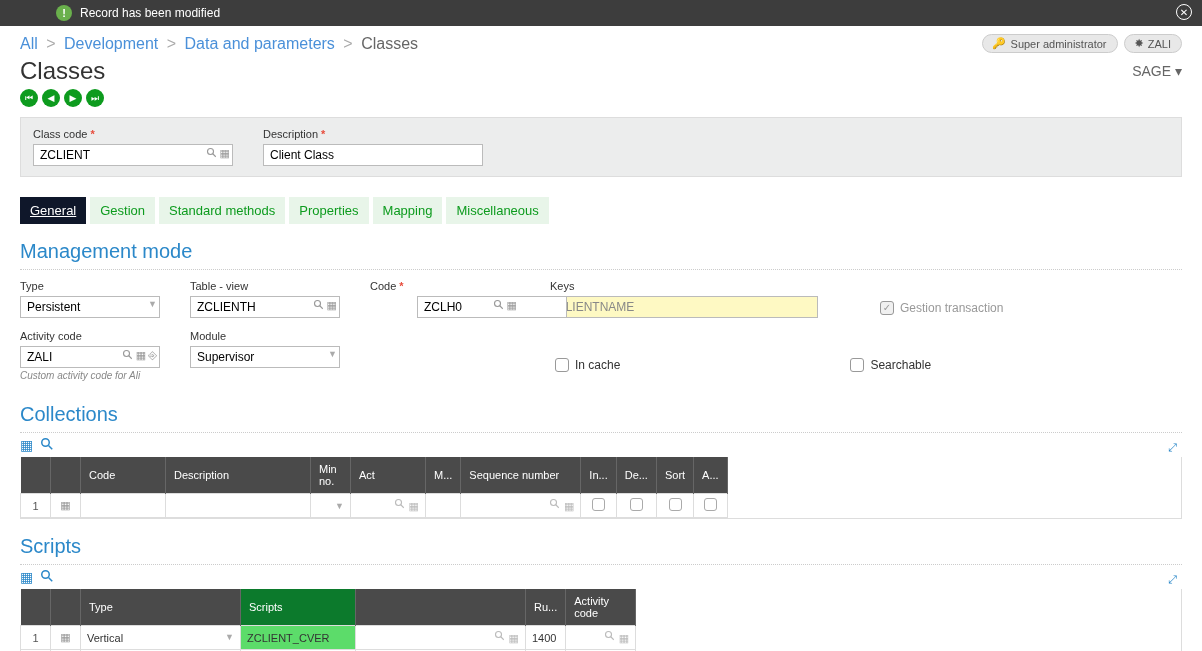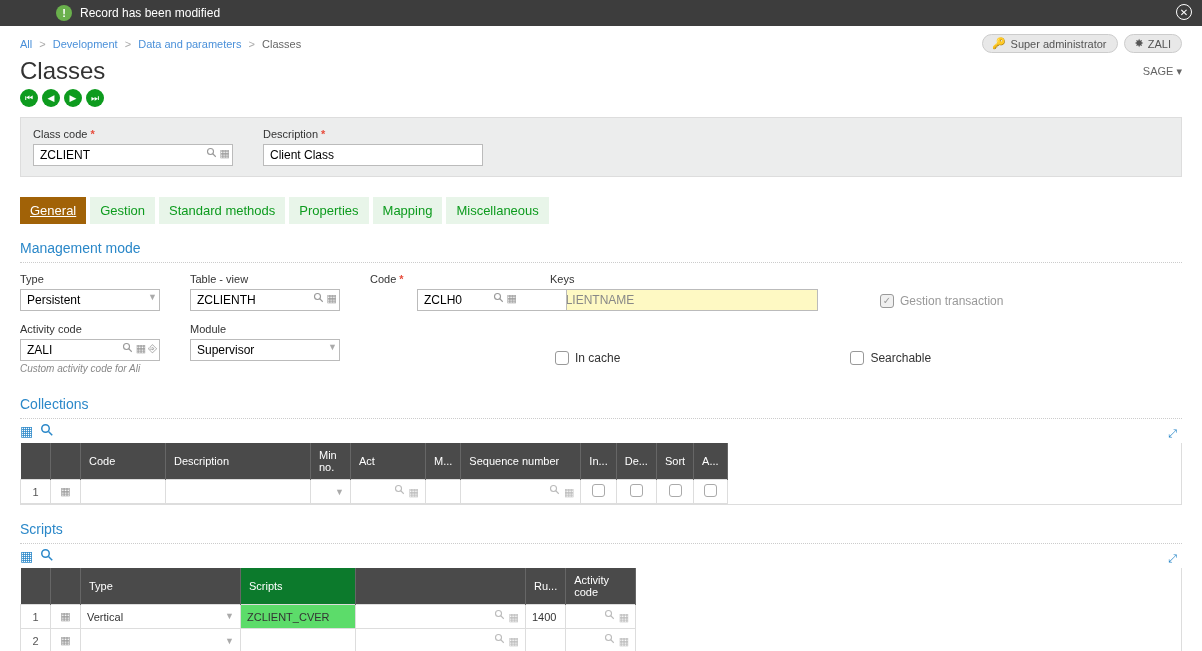--- a/index.html
+++ b/index.html
@@ -5,50 +5,50 @@
 * { box-sizing: border-box; margin: 0; padding: 0; }
 body { font-family: Arial, Helvetica, sans-serif; font-size: 12px; color: #333; background: #fff; }
 
 
 .notif-bar { background: #3d3d3d; color: #fff; height: 26px; display: flex; align-items: center; padding: 0 12px; position: relative; }
 .notif-icon { width: 16px; height: 16px; border-radius: 50%; background: #6ab04c; display: inline-flex; align-items: center; justify-content: center; margin-right: 8px; font-weight: bold; font-size: 11px; margin-left: 44px; }
 .notif-close { position: absolute; right: 10px; top: 4px; width: 16px; height: 16px; border: 1px solid #fff; border-radius: 50%; display: flex; align-items: center; justify-content: center; cursor: pointer; font-size: 10px; }
 
 
 .header-row { display: flex; align-items: center; padding: 8px 20px 4px; }
-.breadcrumb { flex: 1; color: #666; font-size: 11px; }
+.breadcrumb { flex: 1; color: #666; font-size: 16px; }
 .breadcrumb a { color: #4a90d9; text-decoration: none; }
 .breadcrumb .sep { margin: 0 4px; color: #aaa; }
 .badge-btn { background: #e8e8e8; border: 1px solid #ccc; border-radius: 10px; padding: 2px 10px; font-size: 11px; color: #555; margin-left: 6px; cursor: pointer; display: inline-flex; align-items: center; gap: 4px; }
 
 .title-row { display: flex; align-items: center; padding: 0 20px; }
 .page-title { font-size: 24px; font-weight: normal; color: #333; flex: 1; }
-.sage-dd { color: #666; font-size: 11px; cursor: pointer; }
+.sage-dd { color: #666; font-size: 14px; cursor: pointer; }
 
 .nav-icons { padding: 4px 20px 10px; display: flex; gap: 4px; }
 .nav-circle { width: 18px; height: 18px; border-radius: 50%; background: #0d9b1e; display: inline-flex; align-items: center; justify-content: center; color: #fff; font-size: 9px; cursor: pointer; }
 
 
 .grey-panel { background: #eceded; border: 1px solid #ddd; margin: 0 20px; padding: 10px 12px; display: flex; gap: 30px; }
 .fld { display: flex; flex-direction: column; }
 .fld-label { font-size: 11px; color: #333; margin-bottom: 4px; }
 .req { color: #e74c3c; font-weight: bold; }
 .inp-wrap { position: relative; display: inline-block; }
 .inp { border: 1px solid #bbb; height: 22px; padding: 0 6px; font-size: 12px; background: #fff; }
 .inp-icons { position: absolute; right: 3px; top: 3px; display: flex; gap: 2px; color: #999; font-size: 11px; }
 .inp-icons span { cursor: pointer; }
 
 
 .tabs { margin: 20px 20px 0; display: flex; gap: 4px; }
 .tab { padding: 6px 10px; background: #e8f5e9; color: #0d9b1e; font-size: 13px; cursor: pointer; }
-.tab.active { background: #a16207; color: #fff; text-decoration: underline; }
+.tab.active { background: #0f172a; color: #fff; text-decoration: underline; }
 
 
 .section { margin: 10px 20px 0; }
-.section-title { color: #2b88c9; font-size: 14px; padding: 6px 0; border-bottom: 1px dotted #ccc; }
+.section-title { color: #2b88c9; font-size: 20px; padding: 6px 0; border-bottom: 1px dotted #ccc; }
 .section-body { padding: 10px 0 6px; }
 .row-flex { display: flex; gap: 30px; flex-wrap: wrap; }
 
 .chk-wrap { display: inline-flex; align-items: center; gap: 6px; margin-top: 18px; }
 .chk { width: 14px; height: 14px; border: 1px solid #999; border-radius: 3px; display: inline-block; background: #fff; }
 .chk.checked::after { content: "✓"; font-size: 10px; color: #999; display: block; text-align: center; line-height: 12px; }
 .chk.disabled { background: #f0f0f0; }
 
 .hint { font-style: italic; font-size: 10px; color: #888; margin-top: 2px; }
 

